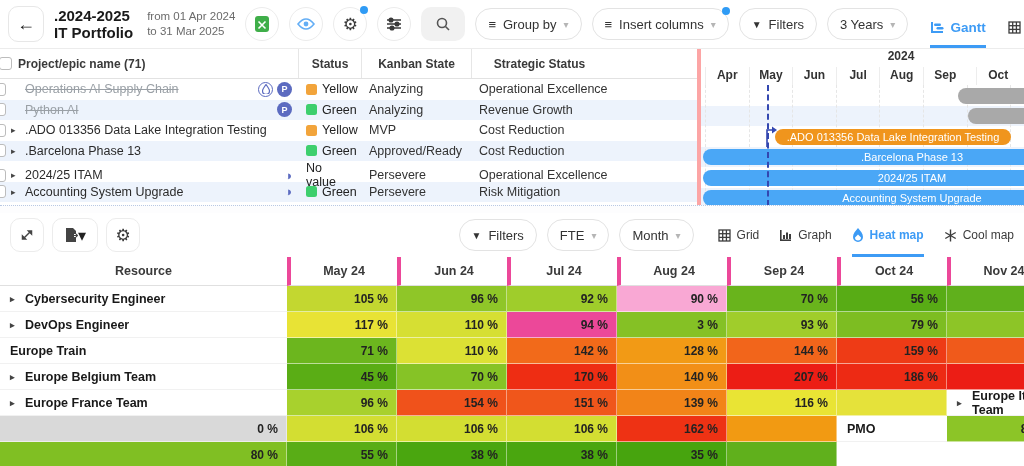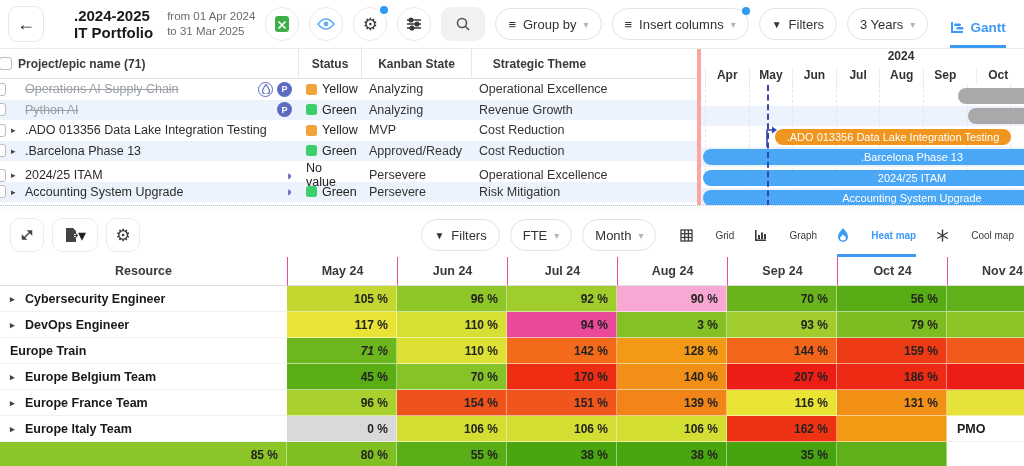--- a/index.html
+++ b/index.html
@@ -2,21 +2,21 @@
 <html><head>
 <meta charset="utf-8">
 <style>
   * { box-sizing: border-box; margin: 0; padding: 0; }
   body { font-family: "Liberation Sans", sans-serif; background:#fff; }
   .app { position:relative; width:1024px; height:466px; overflow:hidden; background:#fff; color:#222; }
 
   
   .topbar { height:48px; display:flex; align-items:center; padding:0 8px; gap:10px; white-space:nowrap; }
   .backbtn { width:36px; height:36px; border:1px solid #e7e7e7; border-radius:10px; display:flex; align-items:center; justify-content:center; font-size:18px; color:#222; background:#fff; flex:0 0 auto; }
-  .titleblock { line-height:1.15;margin-left:20px; }
+  .titleblock { line-height:1.15; }
   .titleblock .t1, .titleblock .t2 { font-weight:bold; font-size:15px; color:#1a1a1a; }
   .dates { line-height:1.3; font-size:11.5px; color:#6b6b6b; margin-left:4px; }
   .iconbtn { width:34px; height:34px; border:1px solid #ececec; border-radius:50%; background:#fff; display:flex; align-items:center; justify-content:center; position:relative; flex:0 0 auto; }
   .iconbtn.square { border-radius:10px; }
   .iconbtn .dot, .pill .dot { position:absolute; top:-2px; right:-2px; width:8px; height:8px; border-radius:50%; background:#2f9bf5; }
   .searchbtn { width:44px; height:34px; background:#f1f1f1; border:none; border-radius:10px; display:flex; align-items:center; justify-content:center; flex:0 0 auto; }
   .pill { position:relative; height:32px; border:1px solid #e3e3e3; border-radius:16px; background:#fff; display:flex; align-items:center; gap:7px; padding:0 12px; font-size:13px; color:#333; flex:0 0 auto; }
   .pill .caret { color:#b5b5b5; font-size:10px; }
   .toptabs { display:flex; align-items:center; gap:22px; margin-left:12px; height:48px; }
   .ttab { display:flex; align-items:center; gap:6px; font-size:13.5px; color:#3c3c3c; height:100%; padding-top:10px; border-bottom:3px solid transparent; }
@@ -54,27 +54,27 @@
   .gbar { position:absolute; height:16px; border-radius:8px; color:#fff; font-size:11px; line-height:16px; text-align:center; white-space:nowrap; overflow:hidden; }
   .gdate { position:absolute; font-size:11px; color:#777; line-height:16px; }
   .todayline { position:absolute; top:36px; height:121px; width:0; border-left:2px dashed #3347b0; }
 
   .splitter { height:8px; border-top:1px dotted #b9c9e4; margin-top:0; background:#fdfdfe; }
 
   
   .btoolbar { height:44px; display:flex; align-items:center; padding:0 10px; gap:8px; white-space:nowrap; }
   .rightcluster { margin-left:auto; display:flex; align-items:center; gap:10px; height:100%; }
   .btabs { display:flex; align-items:center; gap:20px; margin-left:14px; height:100%; }
-  .btab { display:flex; align-items:center; gap:22px; font-size:10px; color:#3c3c3c; height:100%; padding-top:3px; border-bottom:3px solid transparent; }
+  .btab { display:flex; align-items:center; gap:6px; font-size:12px; color:#3c3c3c; height:100%; padding-top:3px; border-bottom:3px solid transparent; }
   .btab.active { color:#3d9bf5; border-bottom-color:#3d9bf5; font-weight:bold; }
 
   
   .heatmap { overflow:hidden; }
   .hmgrid { display:grid; grid-template-columns:287px repeat(7,110px); width:1057px; }
-  .hmh { height:29px; display:flex; align-items:center; justify-content:center; font-size:12.5px; font-weight:bold; color:#3a3a3a; border-bottom:1px solid #e0e0e0; border-left:1px solid #ec4899; background:#fff; }
+  .hmh { height:29px; display:flex; align-items:center; justify-content:center; font-size:12.5px; font-weight:bold; color:#3a3a3a; border-bottom:1px solid #e0e0e0; border-left:4px solid #ec4899; background:#fff; }
   .hmh:first-child { border-left:none; }
   .hmname { height:26px; display:flex; align-items:center; gap:6px; padding-left:10px; font-size:12.5px; font-weight:bold; color:#191919; background:#fff; border-bottom:1px solid #f1f1f1; }
   .hmname .exp { font-size:9px; }
   .hmcell { height:26px; display:flex; align-items:center; justify-content:flex-end; padding-right:8px; font-size:12px; font-weight:bold; color:#222; border-right:1px solid rgba(255,255,255,.45); border-bottom:1px solid rgba(255,255,255,.55); }
   svg { display:block; }
 </style>
 </head>
 <body>
 
 <div class="app">
@@ -184,21 +184,21 @@
           <span class="cbx"></span>
           <span>Project/epic name (71)</span>
         </div>
         <div class="c">
             <span>Status</span>
           </div>
         <div class="c">
             <span>Kanban State</span>
           </div>
         <div class="c">
-            <span>Strategic Theme</span>
+            <span>Strategic Status</span>
           </div>
       </div>
       <div id="project-rows">
           <div class="prow">
             <div class="ncell">
               <span class="cbx"></span>
               <span class="exp"></span>
               <span class="pname struck">Operations AI Supply Chain</span>
               <span class="rowicons">
                 <span class="dropcircle">
@@ -478,21 +478,21 @@
         </div>
         <div class="hmcell" style="background: rgb(125, 189, 34);">
           <span>79 %</span>
         </div>
         <div class="hmcell" style="background: rgb(141, 197, 39);">
           <span></span>
         </div>
         <div class="hmname">
           <span>Europe Train</span>
         </div>
-        <div class="hmcell" style="background: rgb(108, 182, 30); font-style: italic;">
+        <div class="hmcell" style="background: rgb(108, 182, 30);">
           <span>71 %</span>
         </div>
         <div class="hmcell" style="background: rgb(220, 225, 52);">
           <span>110 %</span>
         </div>
         <div class="hmcell" style="background: rgb(242, 106, 26);">
           <span>142 %</span>
         </div>
         <div class="hmcell" style="background: rgb(242, 154, 21);">
           <span>128 %</span>
@@ -539,23 +539,20 @@
         </div>
         <div class="hmcell" style="background: rgb(240, 86, 27);">
           <span>151 %</span>
         </div>
         <div class="hmcell" style="background: rgb(242, 132, 24);">
           <span>139 %</span>
         </div>
         <div class="hmcell" style="background: rgb(233, 228, 52);">
           <span>116 %</span>
         </div>
-        <div class="hmcell" style="background: rgb(242, 143, 21);">
-          <span>131 %</span>
-        </div>
         <div class="hmcell" style="background: rgb(229, 226, 58);">
           <span></span>
         </div>
         <div class="hmname">
           <span class="exp">▸</span>
           <span>Europe Italy Team</span>
         </div>
         <div class="hmcell" style="background: rgb(217, 217, 217);">
           <span>0 %</span>
         </div>

